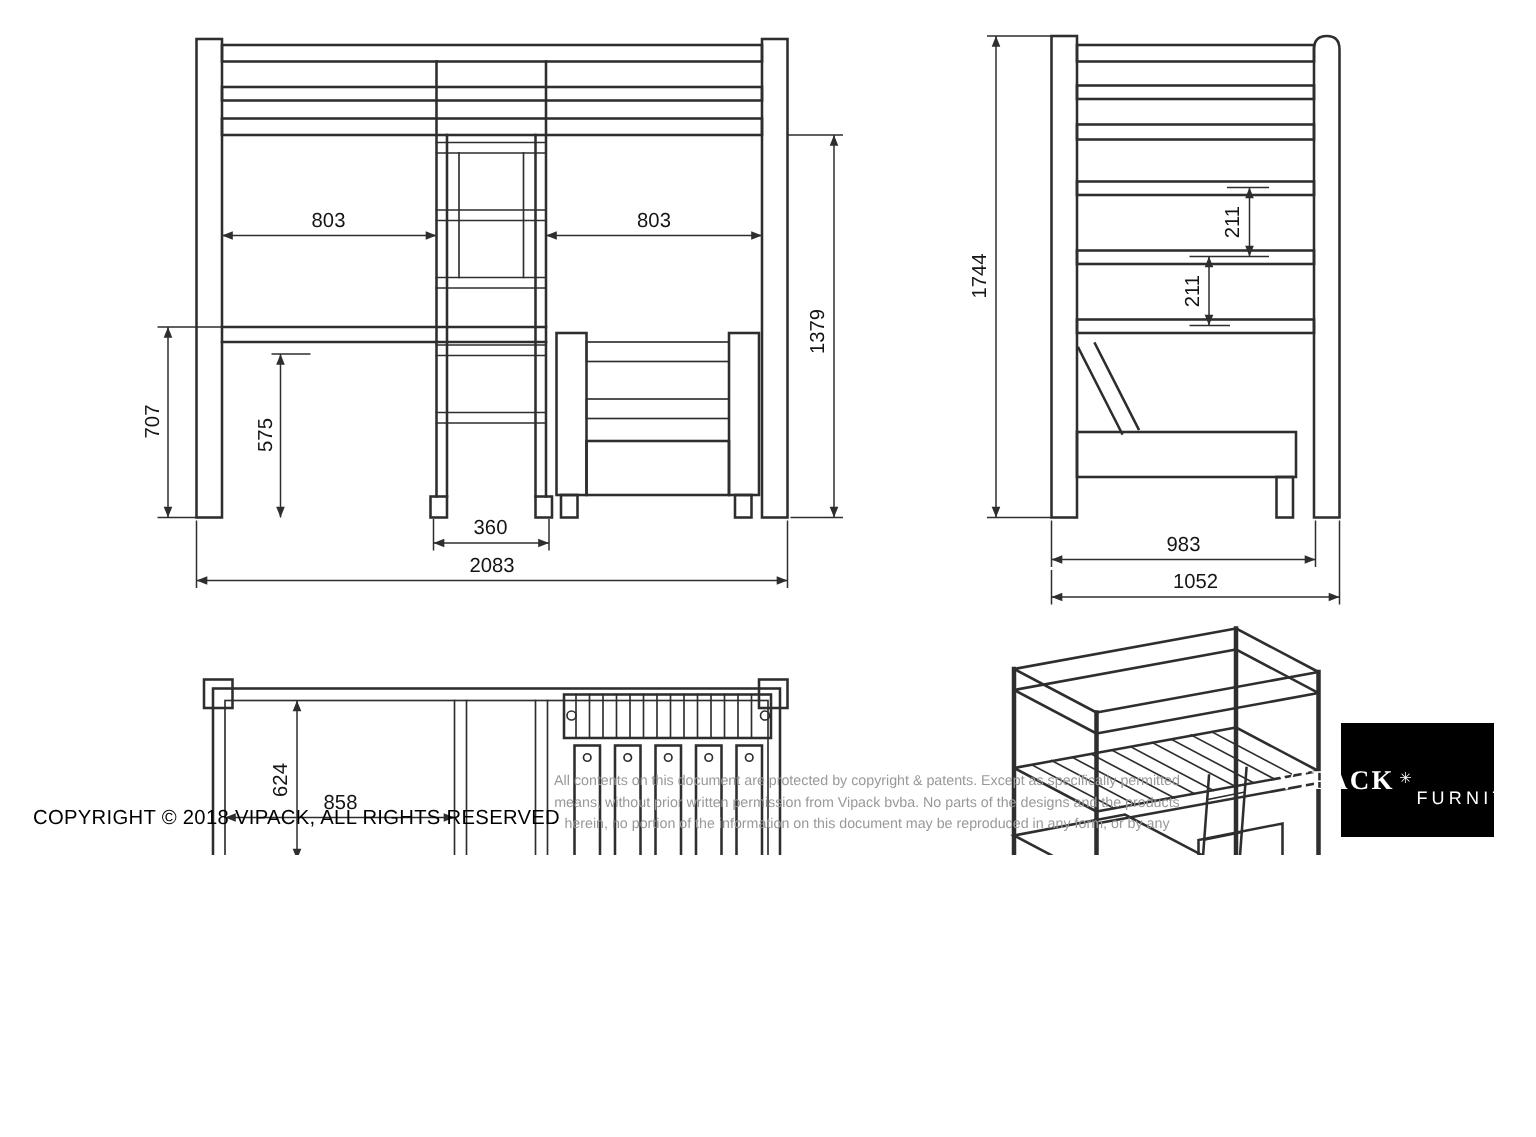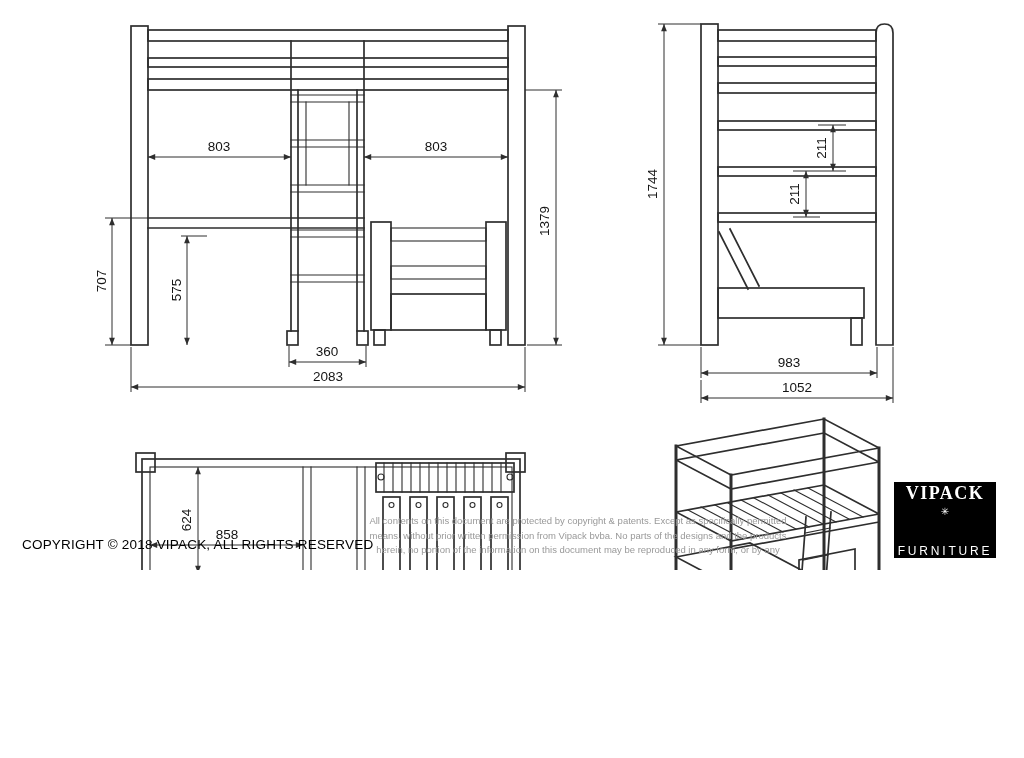--- a/index.html
+++ b/index.html
@@ -12,21 +12,21 @@
   .st-thin{stroke:#2e2e2e;stroke-width:1.1;fill:none;stroke-linecap:square;}
   .post{stroke:#2e2e2e;stroke-width:3;fill:none;stroke-linecap:square;}
   .dim{stroke:#2e2e2e;stroke-width:1;fill:none;}
   text.dt{font-family:"Liberation Sans",sans-serif;font-size:13.5px;fill:#141414;text-anchor:middle;}
 
   
   .copyright{position:absolute;left:22px;bottom:18px;font-size:13.5px;color:#000;letter-spacing:.2px;margin-top:24px;}
   .disclaimer{position:absolute;left:352px;bottom:13px;width:452px;text-align:center;
               font-size:9.5px;line-height:1.5;color:#999;margin-top:25px;}
   .logo{position:absolute;right:28px;bottom:12px;width:102px;height:76px;background:#000;color:#fff;
-        display:flex;flex-direction:column;align-items:center;justify-content:center;gap:3px;}
+        display:flex;flex-direction:row;align-items:center;justify-content:center;gap:3px;}
   .logo-brand{font-family:"Liberation Serif",serif;font-weight:bold;font-size:18px;letter-spacing:1.5px;}
   .logo-emblem{font-size:10px;line-height:1;}
   .logo-tagline{font-size:12px;letter-spacing:2.8px;margin-top:24px;}
 </style>
 </head>
 <body>
 
 <div class="page">
 
   <svg class="sheet" width="1024" height="670" viewBox="0 0 1024 670">

